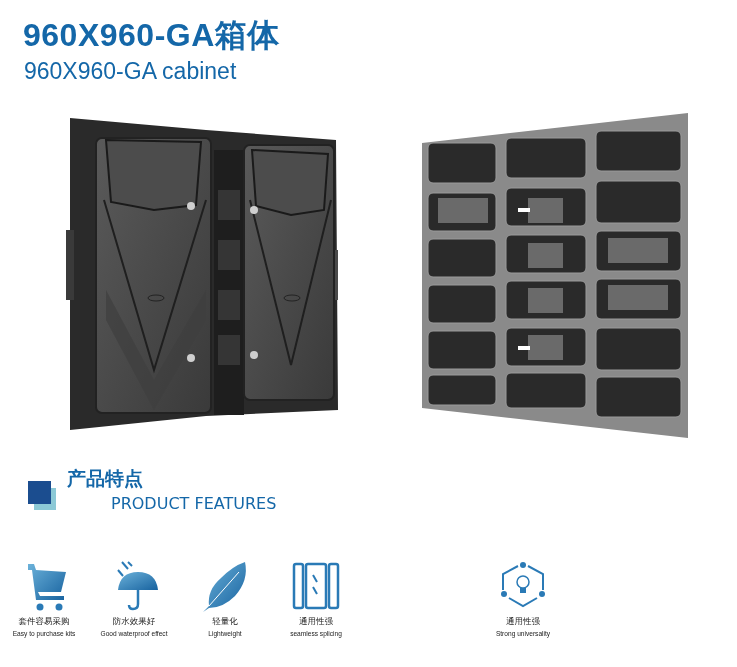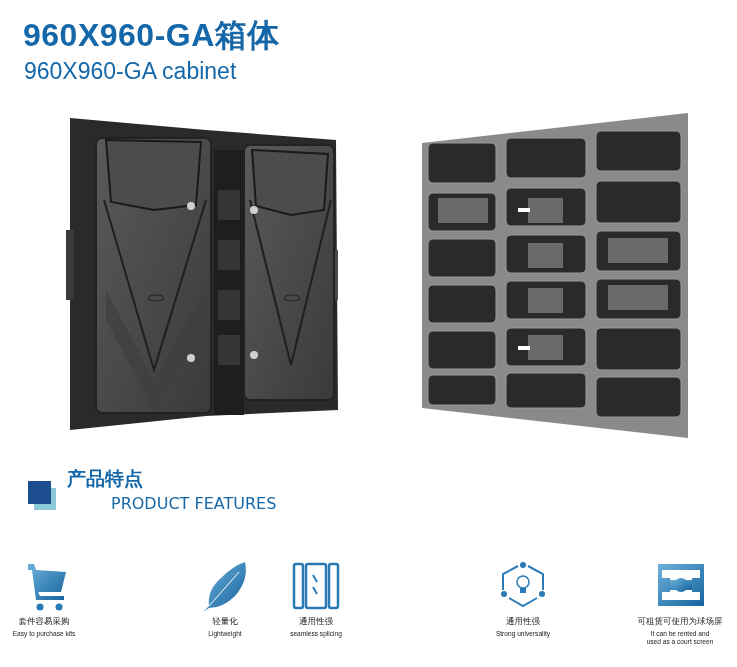--- a/index.html
+++ b/index.html
@@ -115,20 +115,31 @@
   <div class="feature" style="left:-2px">
     <svg class="ic" viewBox="0 0 60 52">
       <polygon points="14,4 20,4 22,10 52,12 47,32 24,32 26,36 50,36 50,40 22,40 18,10 14,10" fill="url(#ig)"></polygon>
       <circle cx="26" cy="47" r="3.5" fill="#2a7ab6"></circle>
       <circle cx="45" cy="47" r="3.5" fill="#2a7ab6"></circle>
     </svg>
     <span class="cn">套件容易采购</span>
     <span class="en">Easy to purchase kits</span>
   </div>
 
+  <div class="feature" style="left:88px">
+    <svg class="ic" viewBox="0 0 60 52">
+      <line x1="18" y1="2" x2="24" y2="9" stroke="#2a7ab6" stroke-width="2"></line>
+      <line x1="14" y1="10" x2="19" y2="16" stroke="#2a7ab6" stroke-width="2"></line>
+      <line x1="24" y1="2" x2="28" y2="6" stroke="#2a7ab6" stroke-width="2"></line>
+      <path d="M14,30 Q16,12 34,12 Q52,12 54,30 Z" fill="url(#ig)"></path>
+      <path d="M34,30 L34,44 Q34,49 29,49 Q25,49 25,45" fill="none" stroke="#2a7ab6" stroke-width="2.5"></path>
+    </svg>
+    <span class="cn">防水效果好</span>
+    <span class="en">Good waterproof effect</span>
+  </div>
 
   <div class="feature" style="left:179px">
     <svg class="ic" viewBox="0 0 60 52">
       <path d="M50,2 Q54,20 40,36 Q28,48 14,48 L8,52 L14,46 Q12,30 26,18 Q38,6 50,2 Z" fill="url(#ig)"></path>
       <path d="M14,46 L44,12" stroke="#fff" stroke-width="1"></path>
     </svg>
     <span class="cn">轻量化</span>
     <span class="en">Lightweight</span>
   </div>
 
@@ -154,25 +165,14 @@
       <circle cx="11" cy="34" r="3" fill="#2a7ab6"></circle>
       <circle cx="49" cy="34" r="3" fill="#2a7ab6"></circle>
       <circle cx="30" cy="22" r="6" fill="none" stroke="#2a7ab6" stroke-width="1.5"></circle>
       <rect x="27" y="28" width="6" height="5" fill="#2a7ab6"></rect>
     </svg>
     <span class="cn">通用性强</span>
     <span class="en">Strong universality</span>
   </div>
 
 
-  <div class="feature" style="left:632px;width:96px">
-    <svg class="ic" viewBox="0 0 60 52">
-      <rect x="8" y="4" width="46" height="42" fill="url(#ig)"></rect>
-      <path d="M12,10 L50,10 L50,18 L42,18 L42,32 L50,32 L50,40 L12,40 L12,32 L20,32 L20,18 L12,18 Z" fill="#fff"></path>
-      <rect x="20" y="20" width="22" height="10" fill="url(#ig)"></rect>
-      <circle cx="31" cy="25" r="7" fill="url(#ig)"></circle>
-    </svg>
-    <span class="cn">可租赁可使用为球场屏</span>
-    <span class="en">It can be rented and</span>
-    <span class="en" style="margin-top:0">used as a court screen</span>
-  </div>
 
 </div>
 
 </body></html>

